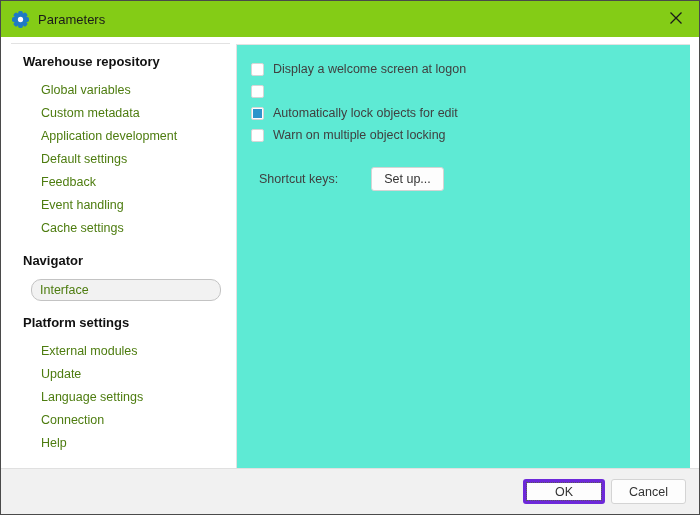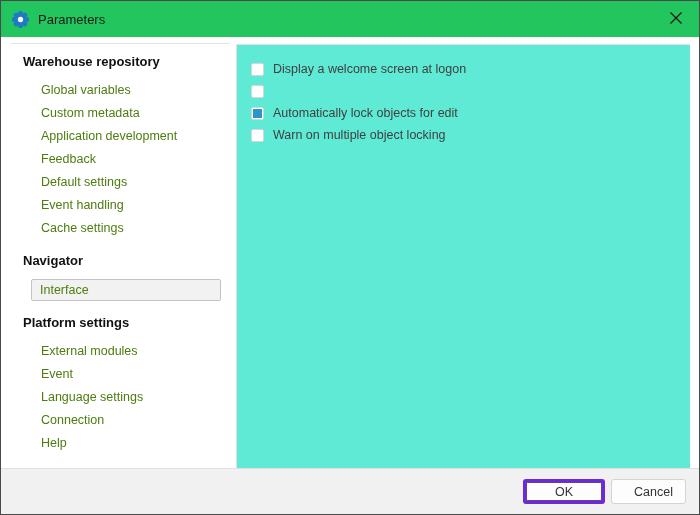--- a/index.html
+++ b/index.html
@@ -2,31 +2,31 @@
 <html><head>
 <meta charset="utf-8">
 <style>
   * { margin:0; padding:0; box-sizing:border-box; }
   html,body { width:700px; height:515px; font-family:"Liberation Sans", sans-serif; background:#fff; }
   .window {
     position:relative; width:700px; height:515px;
     background:#ffffff; border:1px solid #4a4a4a; overflow:hidden;
   }
   
-  .titlebar { position:absolute; left:0; top:0; width:100%; height:36px; background:#22c55e; display:flex; align-items:center; }
+  .titlebar { position:absolute; left:0; top:0; width:100%; height:36px; background:#84cc16; display:flex; align-items:center; }
   .gear { margin-left:11px; display:flex; align-items:center; }
   .title { margin-left:9px; font-size:13px; color:#1a1a1a; }
   .close-btn { position:absolute; right:0; top:0; width:46px; height:36px; display:flex; align-items:center; justify-content:center; cursor:pointer; background:transparent; border:none; }
   
   .sidebar { position:absolute; left:10px; top:42px; width:219px; height:426px; border-top:1px solid #e2e2e2; background:#fff; padding-top:2px; }
   .side-header { font-size:13px; font-weight:700; color:#111; padding:8px 2px 9px 12px; }
   .side-item { font-size:12.5px; color:#4d7c0f; height:23px; display:flex; align-items:center; padding-left:30px; cursor:default; }
   .side-item.selected {
     margin:2px 0 4px 20px; padding:0 0 0 8px; width:190px; height:22px;
-    background:#f2f2f2; border:1px solid #c3c3c3; border-radius:2px;
+    background:#f2f2f2; border:1px solid #c3c3c3; border-radius:10px;
   }
   .side-section { margin-bottom:6px; }
   
   .main-pane {
     position:absolute; left:235px; top:43px; width:454px; height:425px;
     border-top:1px solid #e2e2e2; border-left:1px solid #e2e2e2; background:#5eead4;
     padding:13px 0 0 14px;
   }
   .check-row { display:flex; align-items:center; height:22px; }
   .checkbox { width:13px; height:13px; border:1px solid #d6d6d6; border-radius:2px; background:#fff; flex:0 0 13px; }
@@ -42,21 +42,21 @@
   .setup-btn { width:73px; }
   
   .footer {
     position:absolute; left:0; bottom:0; width:100%; height:46px;
     background:#f1f1f1; border-top:1px solid #e0e0e0;
     display:flex; align-items:flex-start; justify-content:flex-end;
     padding:10px 13px 0 0; gap:6px;
   }
   .footer .btn { height:25px; }
   .ok-btn { width:82px; border:4px solid #6d28d9; outline:1px dotted #5a5a5a; outline-offset:-4px; }
-  .cancel-btn { width:75px;text-align:right; }
+  .cancel-btn { width:75px; }
 </style>
 </head>
 <body>
 
 <div class="window">
 
   <div class="titlebar">
     <span class="gear">
       <svg width="17" height="17" viewBox="0 0 20 20">
         <g fill="#1f7ac4">
@@ -78,33 +78,33 @@
       </span>
     </button>
   </div>
 
   <div class="sidebar">
     <div class="side-section">
       <div class="side-header">Warehouse repository</div>
       <div class="side-item">Global variables</div>
       <div class="side-item">Custom metadata</div>
       <div class="side-item">Application development</div>
+      <div class="side-item">Default settings</div>
       <div class="side-item">Feedback</div>
-      <div class="side-item">Default settings</div>
       <div class="side-item">Event handling</div>
       <div class="side-item">Cache settings</div>
     </div>
     <div class="side-section">
       <div class="side-header">Navigator</div>
       <div class="side-item selected">Interface</div>
     </div>
     <div class="side-section">
       <div class="side-header">Platform settings</div>
       <div class="side-item">External modules</div>
-      <div class="side-item">Event</div>
+      <div class="side-item">Update</div>
       <div class="side-item">Language settings</div>
       <div class="side-item">Connection</div>
       <div class="side-item">Help</div>
     </div>
   </div>
 
   <div class="main-pane">
     <div class="check-row">
       <span class="checkbox"></span>
       <span class="check-label">Display a welcome screen at logon</span>
@@ -114,20 +114,24 @@
     </div>
     <div class="check-row">
       <span class="checkbox checked"></span>
       <span class="check-label">Automatically lock objects for edit</span>
     </div>
     <div class="check-row">
       <span class="checkbox"></span>
       <span class="check-label">Warn on multiple object locking</span>
     </div>
 
+    <div class="shortcut-row">
+      <span class="shortcut-label">Shortcut keys:</span>
+      <button class="btn setup-btn">Set up...</button>
+    </div>
   </div>
 
   <div class="footer">
     <button class="btn ok-btn">OK</button>
     <button class="btn cancel-btn">Cancel</button>
   </div>
 
 </div>
 
 </body></html>

